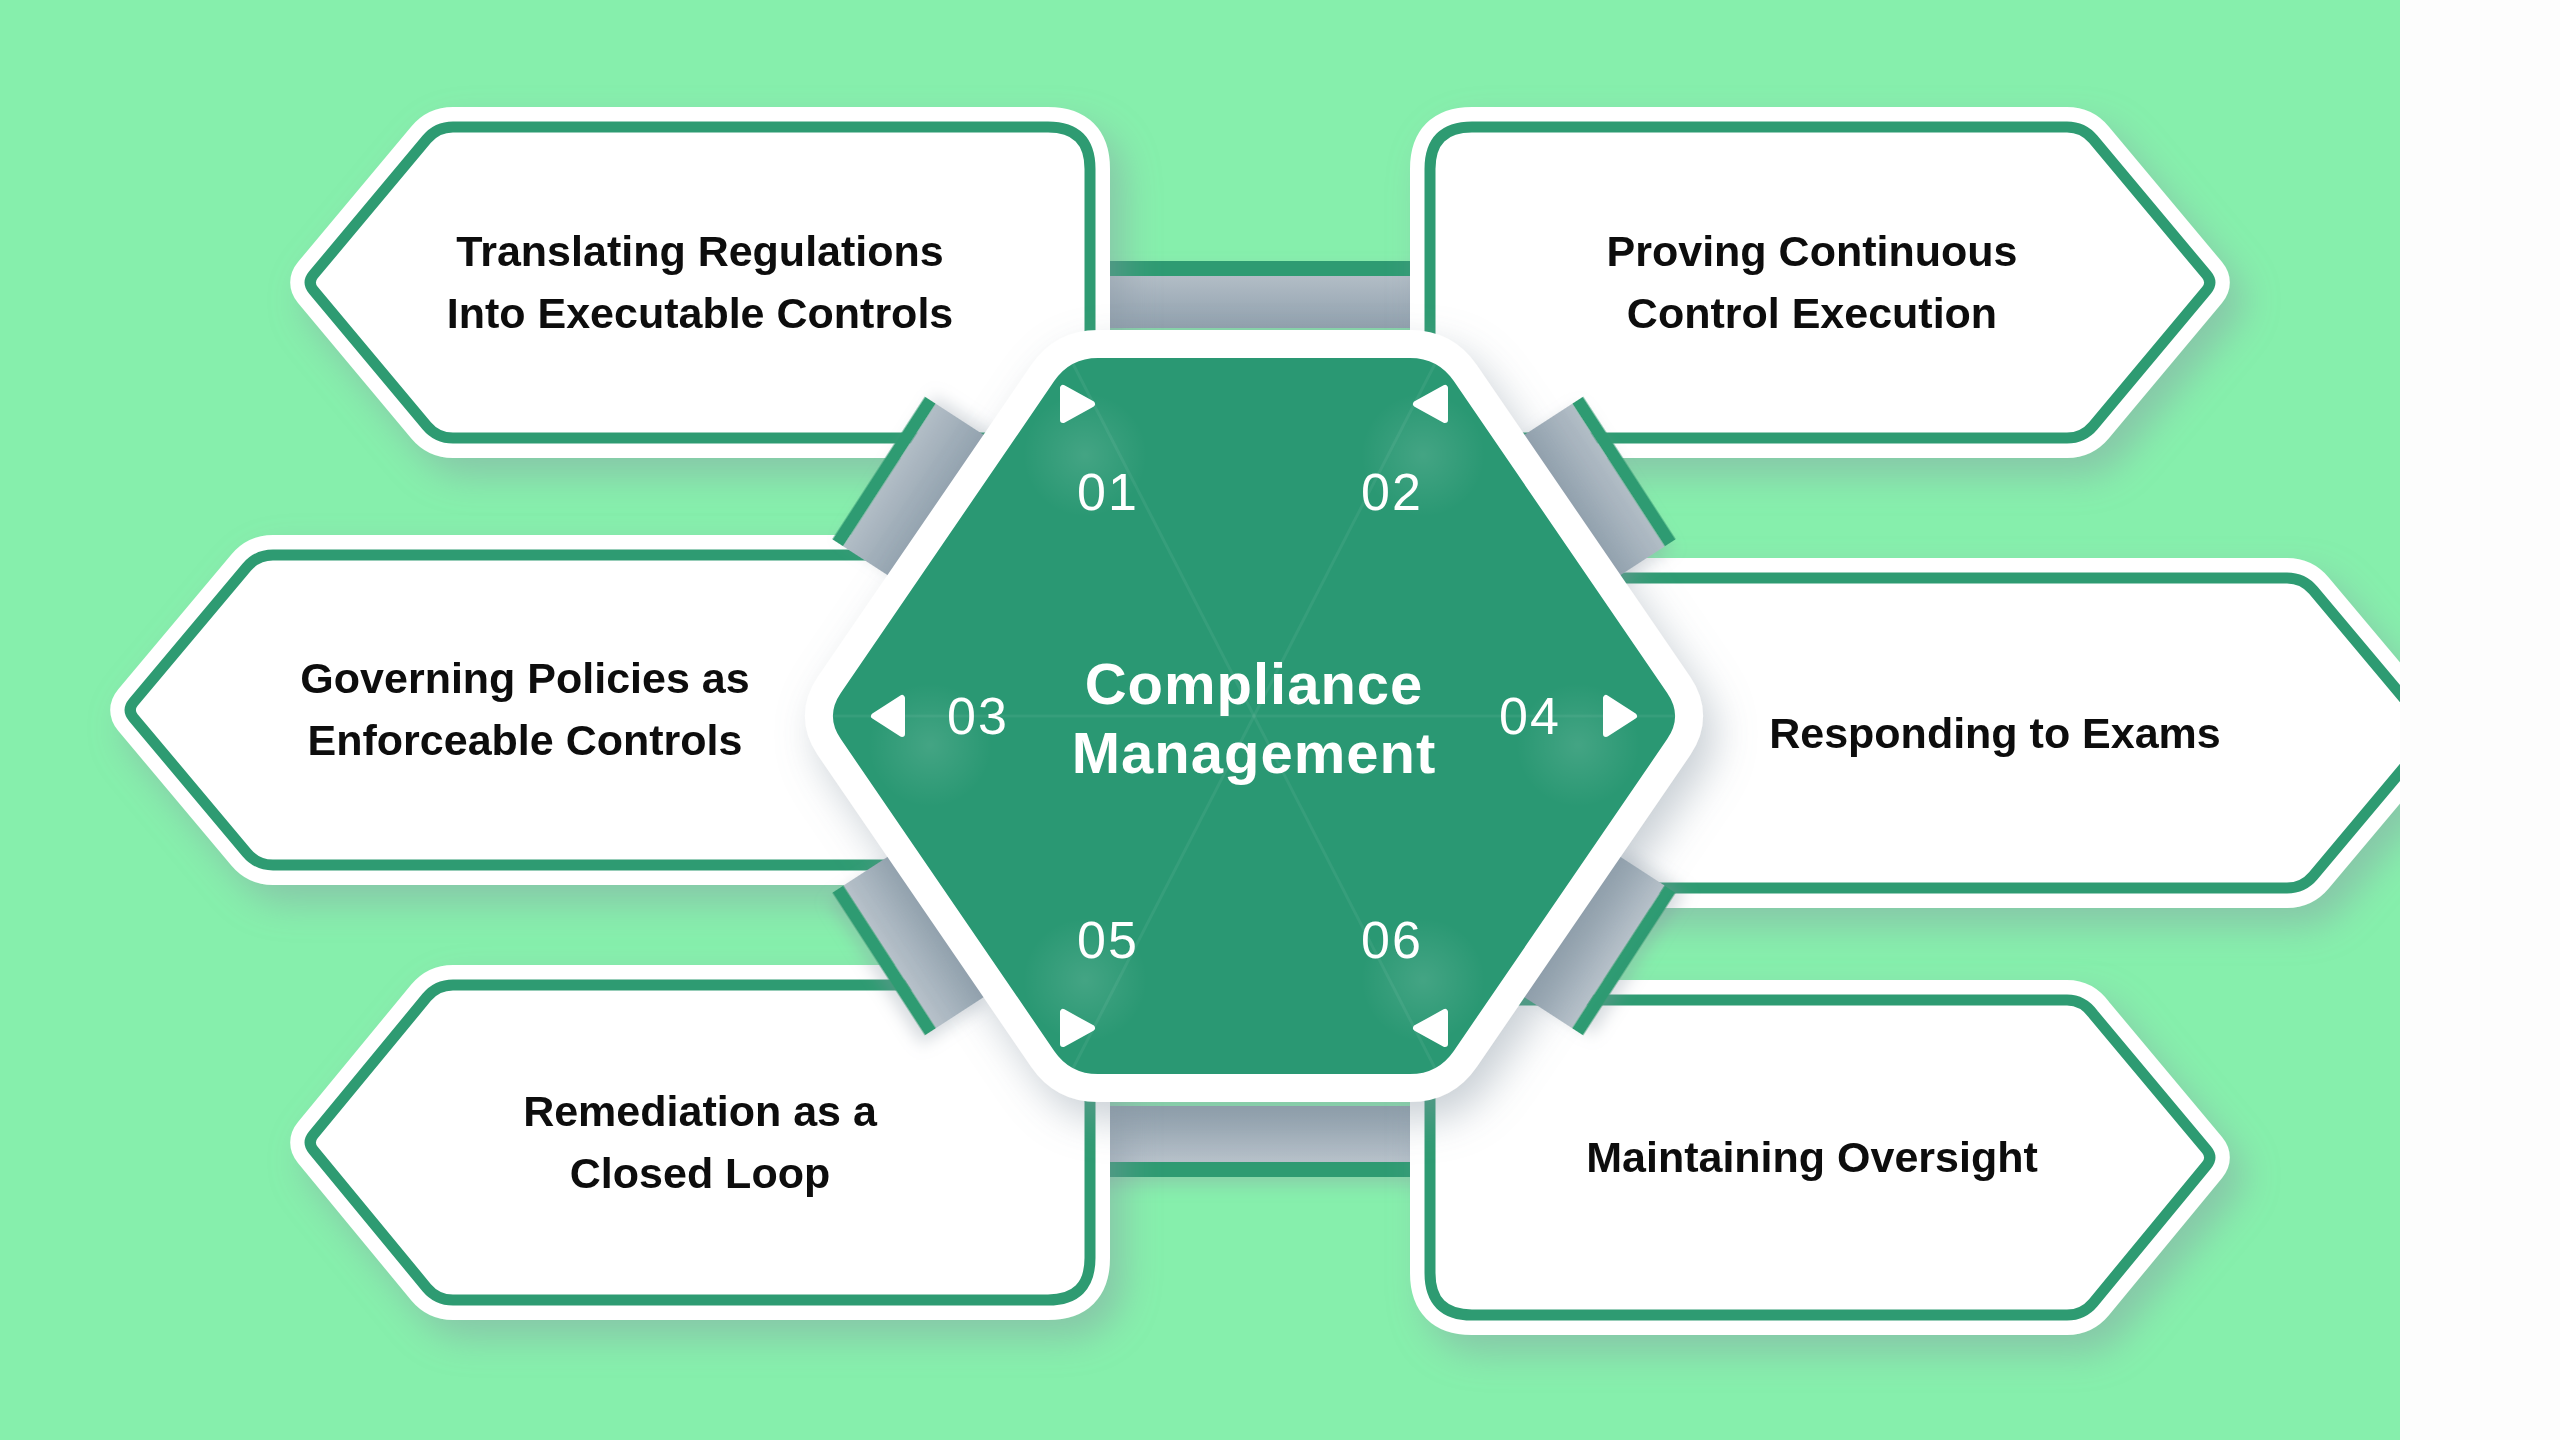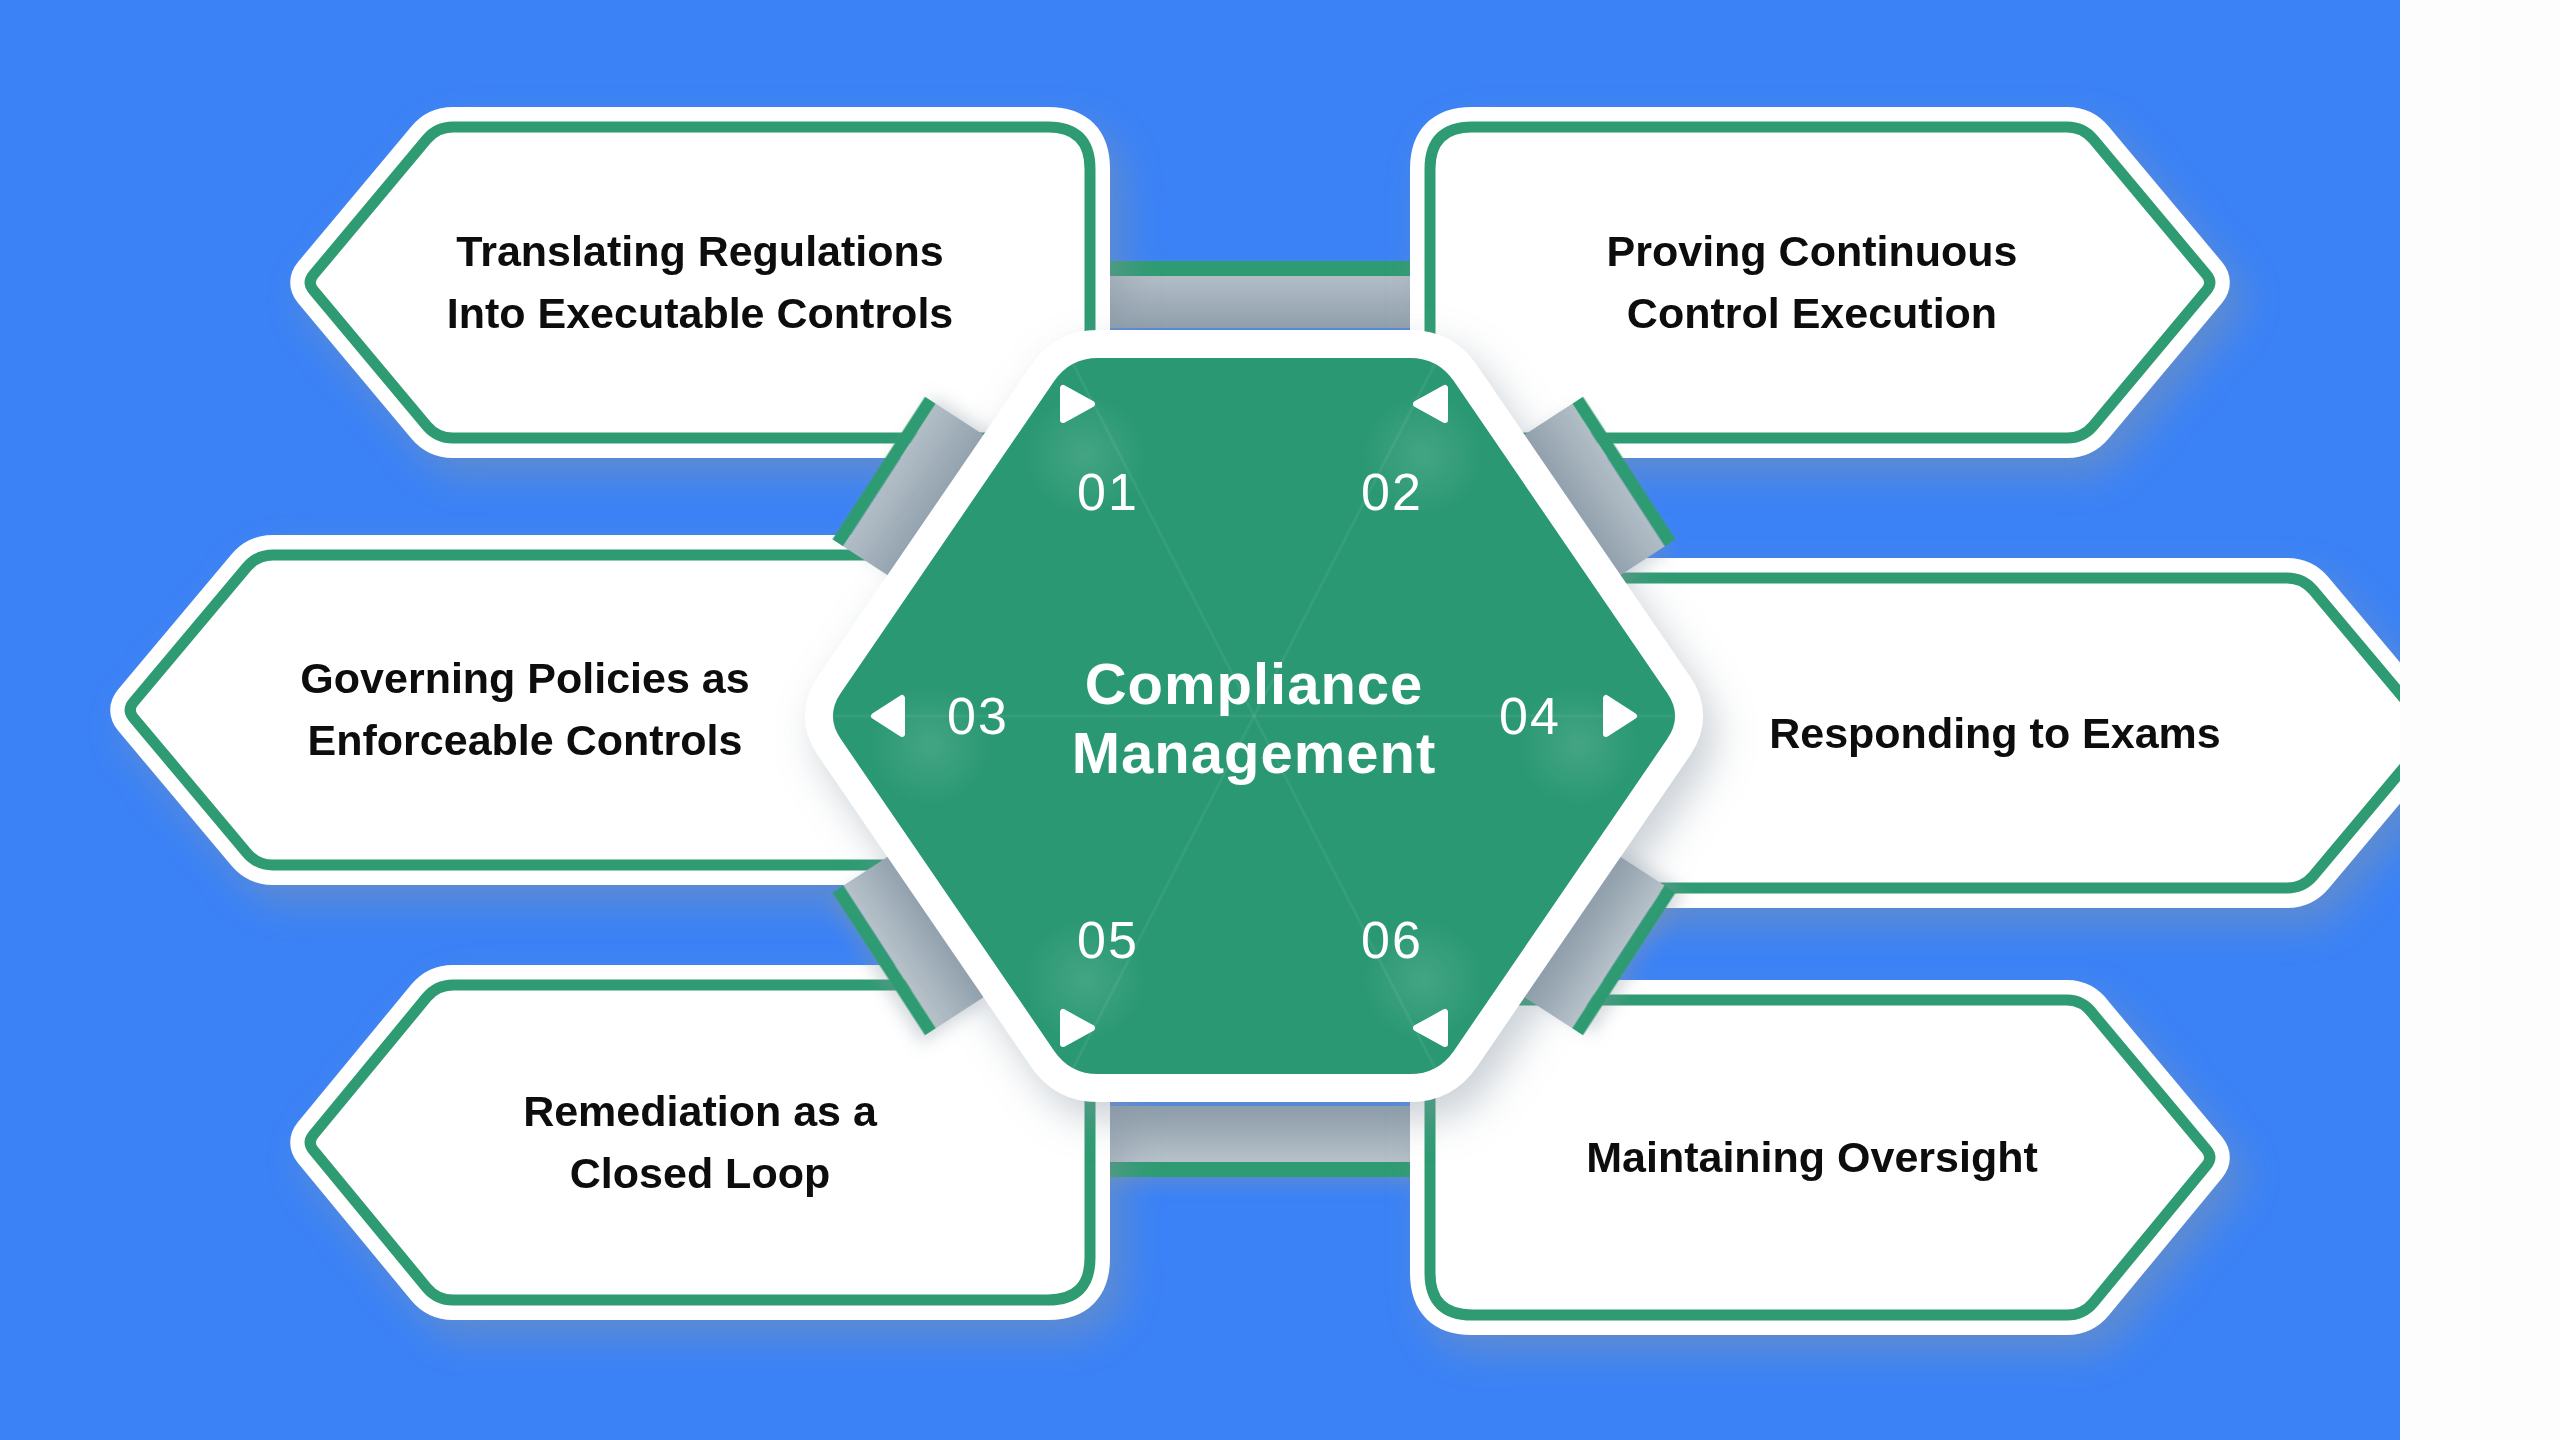--- a/index.html
+++ b/index.html
@@ -1,16 +1,16 @@
 <!DOCTYPE html>
 <html><head>
 <meta charset="utf-8">
 <style>
   html,body{margin:0;padding:0;background:#fdfdfd;}
-  .stage{position:relative;width:2400px;height:1440px;background:#3b82f6;overflow:hidden;
+  .stage{position:relative;width:2400px;height:1440px;background:#86efac;overflow:hidden;
          font-family:"Liberation Sans",sans-serif;}
   svg{display:block}
   .box-line{font-family:"Liberation Sans",sans-serif;font-weight:700;font-size:43px;fill:#0d0d0d;}
   .num{font-family:"Liberation Sans",sans-serif;font-weight:300;font-size:52px;fill:#ffffff;letter-spacing:2px;}
   .title-line{font-family:"Liberation Sans",sans-serif;font-weight:700;font-size:58px;fill:#ffffff;letter-spacing:1px;}
 </style>
 </head>
 <body>
 
 <div class="stage">

